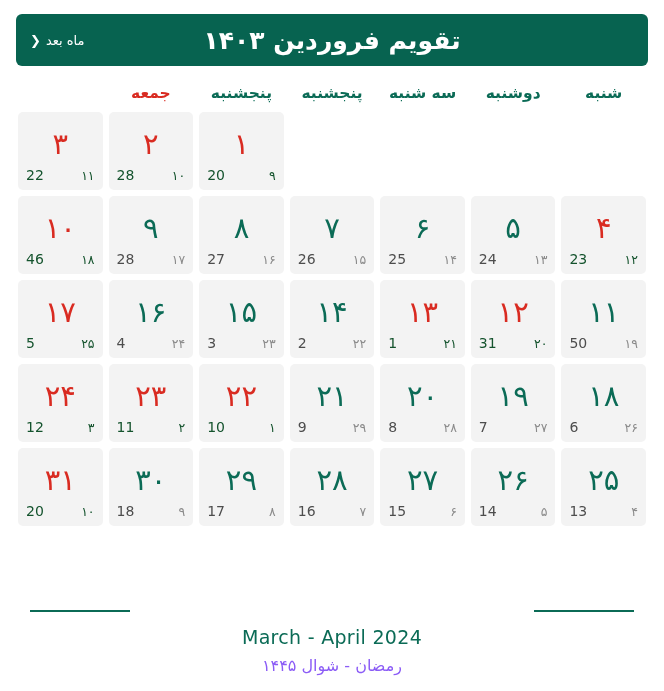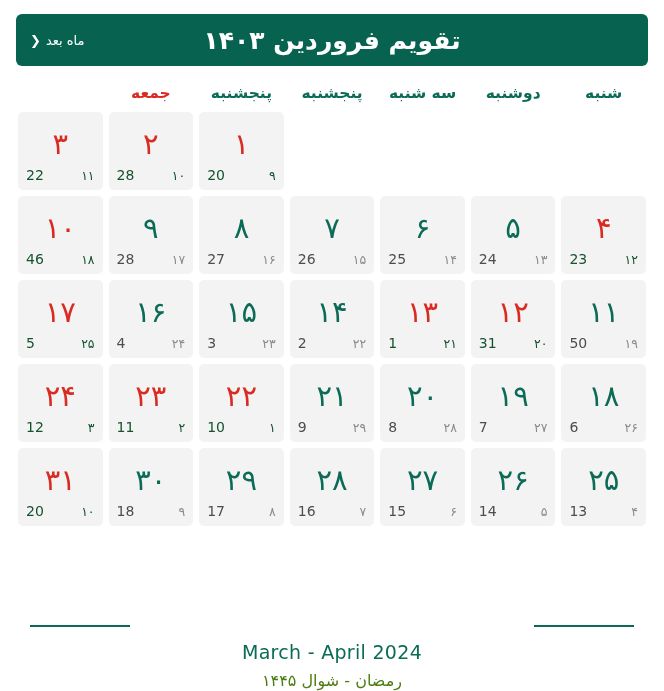--- a/index.html
+++ b/index.html
@@ -123,21 +123,21 @@
   .cell.holiday .sub .hijri {
     color: #14532d;
   }
   .sub .hijri {
     color: #8a8a8a;
     font-size: 12.5px;
   }
   
   .footer {
     margin-top: auto;
-    padding: 0 18px 1px 18px;
+    padding: 0 18px 16px 18px;
     position: relative;
   }
   .rules {
     position: relative;
     height: 2px;
     margin-bottom: 14px;
   }
   .rule {
     position: absolute;
     top: 0;
@@ -152,21 +152,21 @@
   }
   .greg-range {
     font-size: 19px;
     color: #0b6b56;
     margin-bottom: 8px;
     direction: ltr;
     letter-spacing: 0.3px;
   }
   .hijri-range {
     font-size: 16px;
-    color: #4d7c0f;
+    color: #8b5cf6;
   }
 </style>
 </head>
 <body>
 
 <div class="calendar">
 
   <div class="header">
     <div class="header-title">تقویم فروردین ۱۴۰۳</div>
     <div class="next-month">

